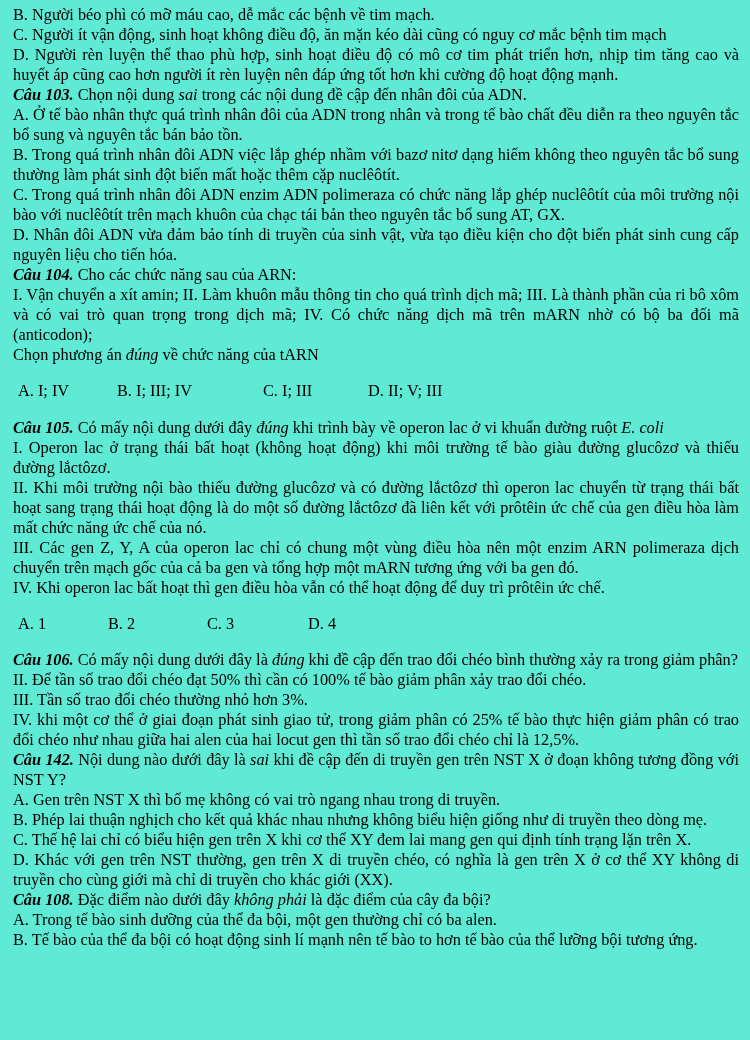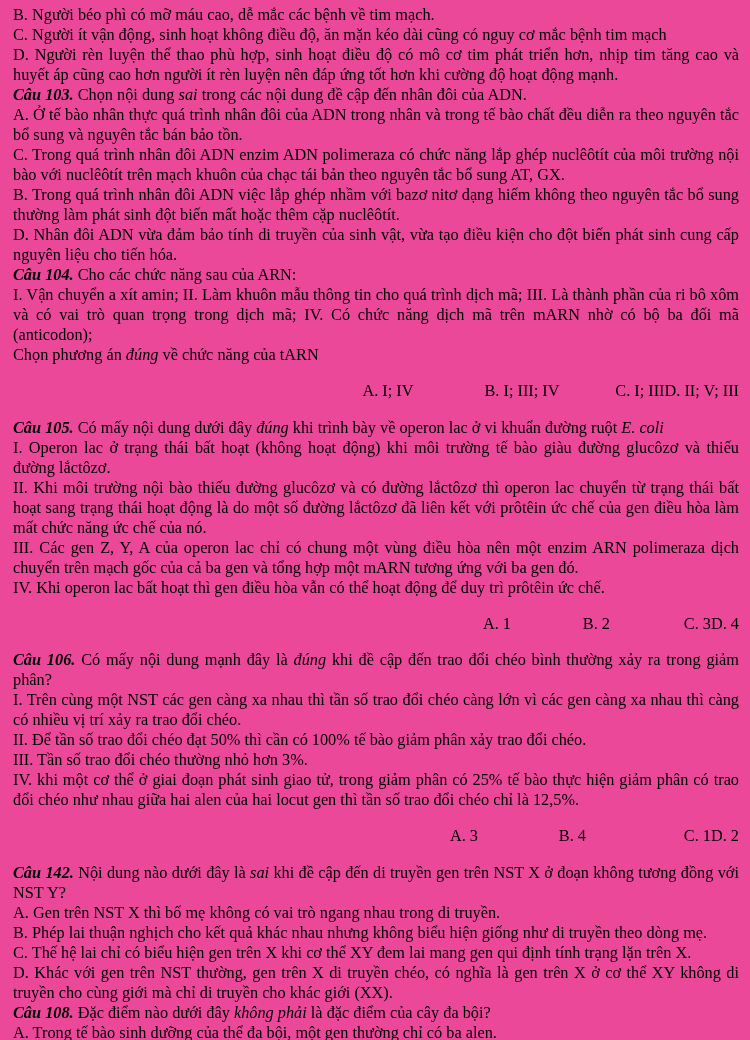--- a/index.html
+++ b/index.html
@@ -1,64 +1,62 @@
 <!DOCTYPE html>
 <html><head>
 <meta charset="utf-8">
 <style>
   html,body{margin:0;padding:0;background:#ffffff;}
   .page{
     width:750px;height:1040px;overflow:hidden;box-sizing:border-box;
     padding:5px 11px 0 13px;
     font-family:"Liberation Serif","DejaVu Serif",serif;
     font-size:16.3px;line-height:20px;color:#000;
-    background:#ec4899;
+    background:#5eead4;
   }
   p.para{margin:0;text-align:justify;}
   .qnum{font-weight:bold;font-style:italic;}
   .it{font-style:italic;}
-  p.answers{text-align:right;padding-left:5px;margin-left:28px;}
+  p.answers{text-align:left;padding-left:5px;}
   .answers .ans{display:inline-block;}
   .r104 .c0{width:99px}.r104 .c1{width:146px}.r104 .c2{width:105px}
   .r105 .c0{width:90px}.r105 .c1{width:99px}.r105 .c2{width:101px}
   .r106 .c0{width:122px}.r106 .c1{width:108px}.r106 .c2{width:125px}
 </style>
 </head>
 <body>
 
 <div class="page">
 
   <p class="para">B. Người béo phì có mỡ máu cao, dễ mắc các bệnh về tim mạch.</p>
   <p class="para">C. Người ít vận động, sinh hoạt không điều độ, ăn mặn kéo dài cũng có nguy cơ mắc bệnh tim mạch</p>
   <p class="para">D. Người rèn luyện thể thao phù hợp, sinh hoạt điều độ có mô cơ tim phát triển hơn, nhịp tim tăng cao và huyết áp cũng cao hơn người ít rèn luyện nên đáp ứng tốt hơn khi cường độ hoạt động mạnh.</p>
 
   <p class="para"><span class="qnum">Câu 103.</span><span> Chọn nội dung </span><span class="it">sai</span><span> trong các nội dung đề cập đến nhân đôi của ADN.</span></p>
   <p class="para">A. Ở tế bào nhân thực quá trình nhân đôi của ADN trong nhân và trong tế bào chất đều diễn ra theo nguyên tắc bổ sung và nguyên tắc bán bảo tồn.</p>
+  <p class="para">B. Trong quá trình nhân đôi ADN việc lắp ghép nhầm với bazơ nitơ dạng hiếm không theo nguyên tắc bổ sung thường làm phát sinh đột biến mất hoặc thêm cặp nuclêôtít.</p>
   <p class="para">C. Trong quá trình nhân đôi ADN enzim ADN polimeraza có chức năng lắp ghép nuclêôtít của môi trường nội bào với nuclêôtít trên mạch khuôn của chạc tái bản theo nguyên tắc bổ sung AT, GX.</p>
-  <p class="para">B. Trong quá trình nhân đôi ADN việc lắp ghép nhầm với bazơ nitơ dạng hiếm không theo nguyên tắc bổ sung thường làm phát sinh đột biến mất hoặc thêm cặp nuclêôtít.</p>
   <p class="para">D. Nhân đôi ADN vừa đảm bảo tính di truyền của sinh vật, vừa tạo điều kiện cho đột biến phát sinh cung cấp nguyên liệu cho tiến hóa.</p>
 
   <p class="para"><span class="qnum">Câu 104.</span><span> Cho các chức năng sau của ARN:</span></p>
   <p class="para">I. Vận chuyển a xít amin; II. Làm khuôn mẫu thông tin cho quá trình dịch mã; III. Là thành phần của ri bô xôm và có vai trò quan trọng trong dịch mã; IV. Có chức năng dịch mã trên mARN nhờ có bộ ba đối mã (anticodon);</p>
   <p class="para"><span>Chọn phương án </span><span class="it">đúng</span><span> về chức năng của tARN</span></p>
   <p class="answers r104"><span class="ans c0">A. I; IV</span><span class="ans c1">B. I; III; IV</span><span class="ans c2">C. I; III</span><span class="ans c3">D. II; V; III</span></p>
 
   <p class="para"><span class="qnum">Câu 105.</span><span> Có mấy nội dung dưới đây </span><span class="it">đúng</span><span> khi trình bày về operon lac ở vi khuẩn đường ruột </span><span class="it">E. coli</span></p>
   <p class="para">I. Operon lac ở trạng thái bất hoạt (không hoạt động) khi môi trường tế bào giàu đường glucôzơ và thiếu đường lắctôzơ.</p>
   <p class="para">II. Khi môi trường nội bào thiếu đường glucôzơ và có đường lắctôzơ thì operon lac chuyển từ trạng thái bất hoạt sang trạng thái hoạt động là do một số đường lắctôzơ đã liên kết với prôtêin ức chế của gen điều hòa làm mất chức năng ức chế của nó.</p>
   <p class="para">III. Các gen Z, Y, A của operon lac chỉ có chung một vùng điều hòa nên một enzim ARN polimeraza dịch chuyển trên mạch gốc của cả ba gen và tổng hợp một mARN tương ứng với ba gen đó.</p>
   <p class="para">IV.  Khi operon lac bất hoạt thì gen điều hòa vẫn có thể hoạt động để duy trì prôtêin ức chế.</p>
   <p class="answers r105"><span class="ans c0">A. 1</span><span class="ans c1">B. 2</span><span class="ans c2">C. 3</span><span class="ans c3">D. 4</span></p>
 
-  <p class="para"><span class="qnum">Câu 106.</span><span> Có mấy nội dung mạnh đây là </span><span class="it">đúng</span><span> khi đề cập đến trao đổi chéo bình thường xảy ra trong giảm phân?</span></p>
-  <p class="para">I. Trên cùng một NST các gen càng xa nhau thì tần số trao đổi chéo càng lớn vì các gen càng xa nhau thì càng có nhiều vị trí xảy ra trao đổi chéo.</p>
+  <p class="para"><span class="qnum">Câu 106.</span><span> Có mấy nội dung dưới đây là </span><span class="it">đúng</span><span> khi đề cập đến trao đổi chéo bình thường xảy ra trong giảm phân?</span></p>
   <p class="para">II. Để tần số trao đổi chéo đạt 50% thì cần có 100% tế bào giảm phân xảy trao đổi chéo.</p>
   <p class="para">III. Tần số trao đổi chéo thường nhỏ hơn 3%.</p>
   <p class="para">IV. khi một cơ thể ở giai đoạn phát sinh giao tử, trong giảm phân có 25% tế bào thực hiện giảm phân có trao đổi chéo như nhau giữa hai alen của hai locut gen thì tần số trao đổi chéo chỉ là 12,5%.</p>
-  <p class="answers r106"><span class="ans c0">A. 3</span><span class="ans c1">B. 4</span><span class="ans c2">C. 1</span><span class="ans c3">D. 2</span></p>
 
   <p class="para"><span class="qnum">Câu 142.</span><span> Nội dung nào dưới đây là </span><span class="it">sai</span><span> khi đề cập đến di truyền gen trên NST X ở đoạn không tương đồng với NST Y?</span></p>
   <p class="para">A. Gen trên NST X thì bố mẹ không có vai trò ngang nhau trong di truyền.</p>
   <p class="para">B. Phép lai thuận nghịch cho kết quả khác nhau nhưng không biểu hiện giống như di truyền theo dòng mẹ.</p>
   <p class="para">C. Thế hệ lai chỉ có biểu hiện gen trên X khi cơ thể XY đem lai mang gen qui định tính trạng lặn trên X.</p>
   <p class="para">D. Khác với gen trên NST thường, gen trên X di truyền chéo, có nghĩa là gen trên X ở cơ thể XY không di truyền cho cùng giới mà chỉ di truyền cho khác giới (XX).</p>
 
   <p class="para"><span class="qnum">Câu 108.</span><span> Đặc điểm nào dưới đây </span><span class="it">không phải</span><span> là đặc điểm của cây đa bội?</span></p>
   <p class="para">A. Trong tế bào sinh dưỡng của thể đa bội, một gen thường chỉ có ba alen.</p>
   <p class="para">B. Tế bào của thể đa bội có hoạt động sinh lí mạnh nên tế bào to hơn tế bào của thể lưỡng bội tương ứng.</p>

